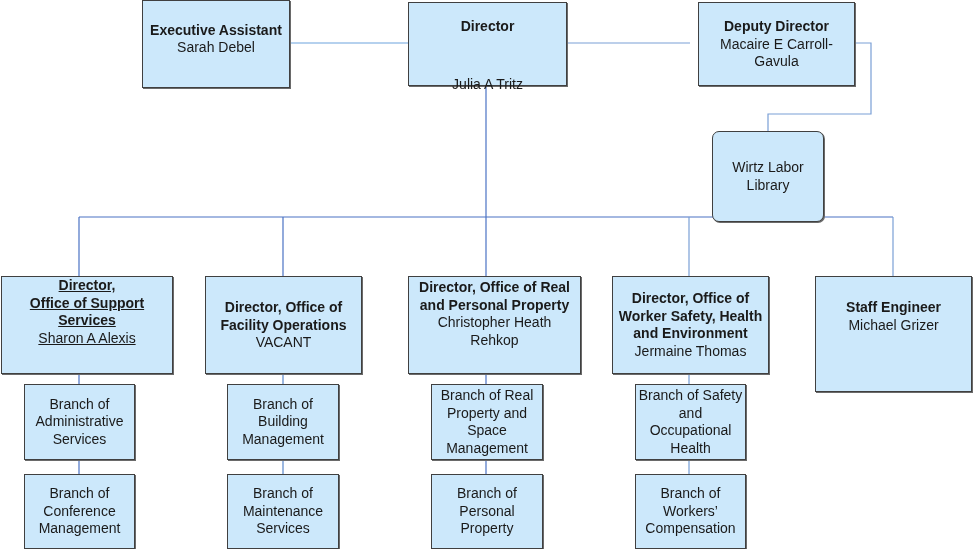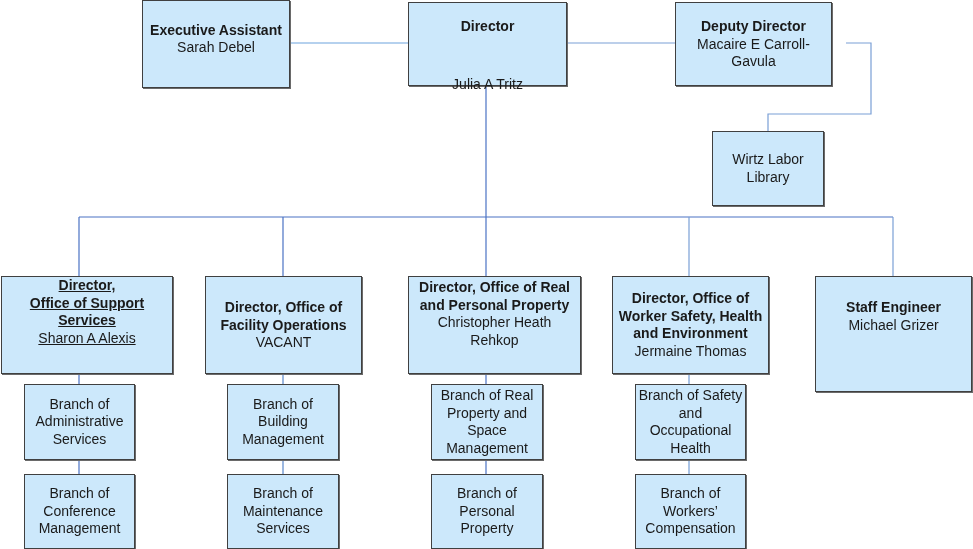--- a/index.html
+++ b/index.html
@@ -42,26 +42,26 @@
 <div class="box ctr" style="left:142px;top:0px;width:148px;height:88px;padding-bottom:10px;">
   <span class="t">Executive Assistant</span>
   <span>Sarah Debel</span>
 </div>
 
 <div class="box top" style="left:408px;top:2px;width:159px;height:84px;padding-top:15px;gap:40px;">
   <span class="t">Director</span>
   <span>Julia A Tritz</span>
 </div>
 
-<div class="box top" style="left:675px;top:2px;width:157px;height:84px;padding-top:15px;">
+<div class="box top" style="left:698px;top:2px;width:157px;height:84px;padding-top:15px;">
   <span class="t">Deputy Director</span>
   <span>Macaire E Carroll-Gavula</span>
 </div>
 
-<div class="box ctr" style="left:712px;top:131px;width:112px;height:75px;">
+<div class="box ctr" style="left:712px;top:131px;width:112px;height:91px;border-radius:7px;">
   <span>Wirtz Labor</span>
   <span>Library</span>
 </div>
 
 <div class="box top" style="left:1px;top:276px;width:172px;height:98px;padding-top:0;text-decoration:underline;">
   <span class="t">Director,</span>
   <span class="t">Office of Support</span>
   <span class="t">Services</span>
   <span>Sharon A Alexis</span>
 </div>

